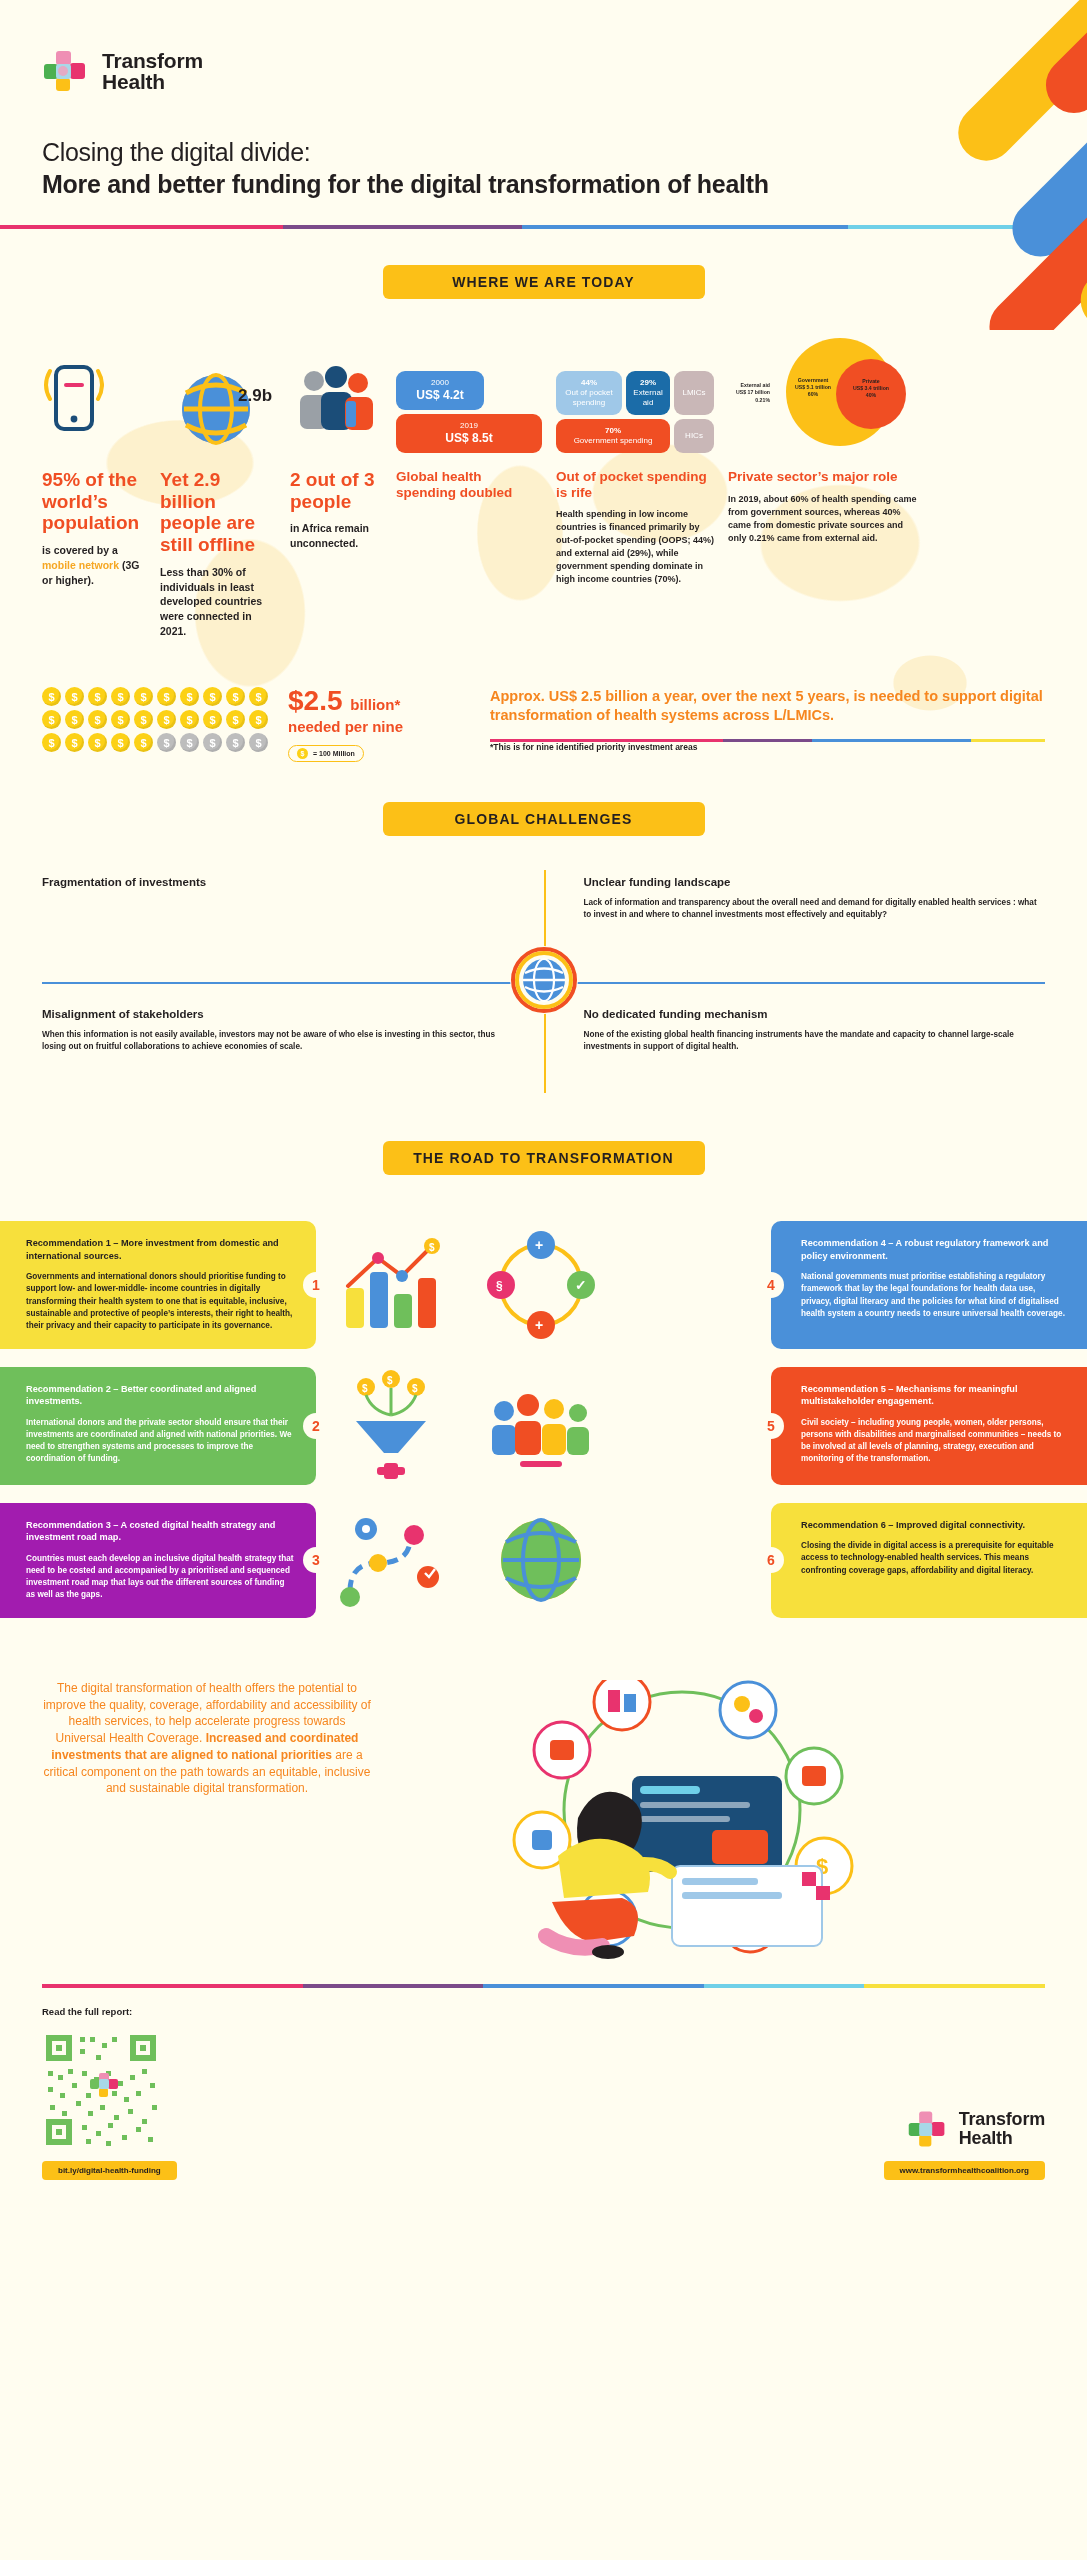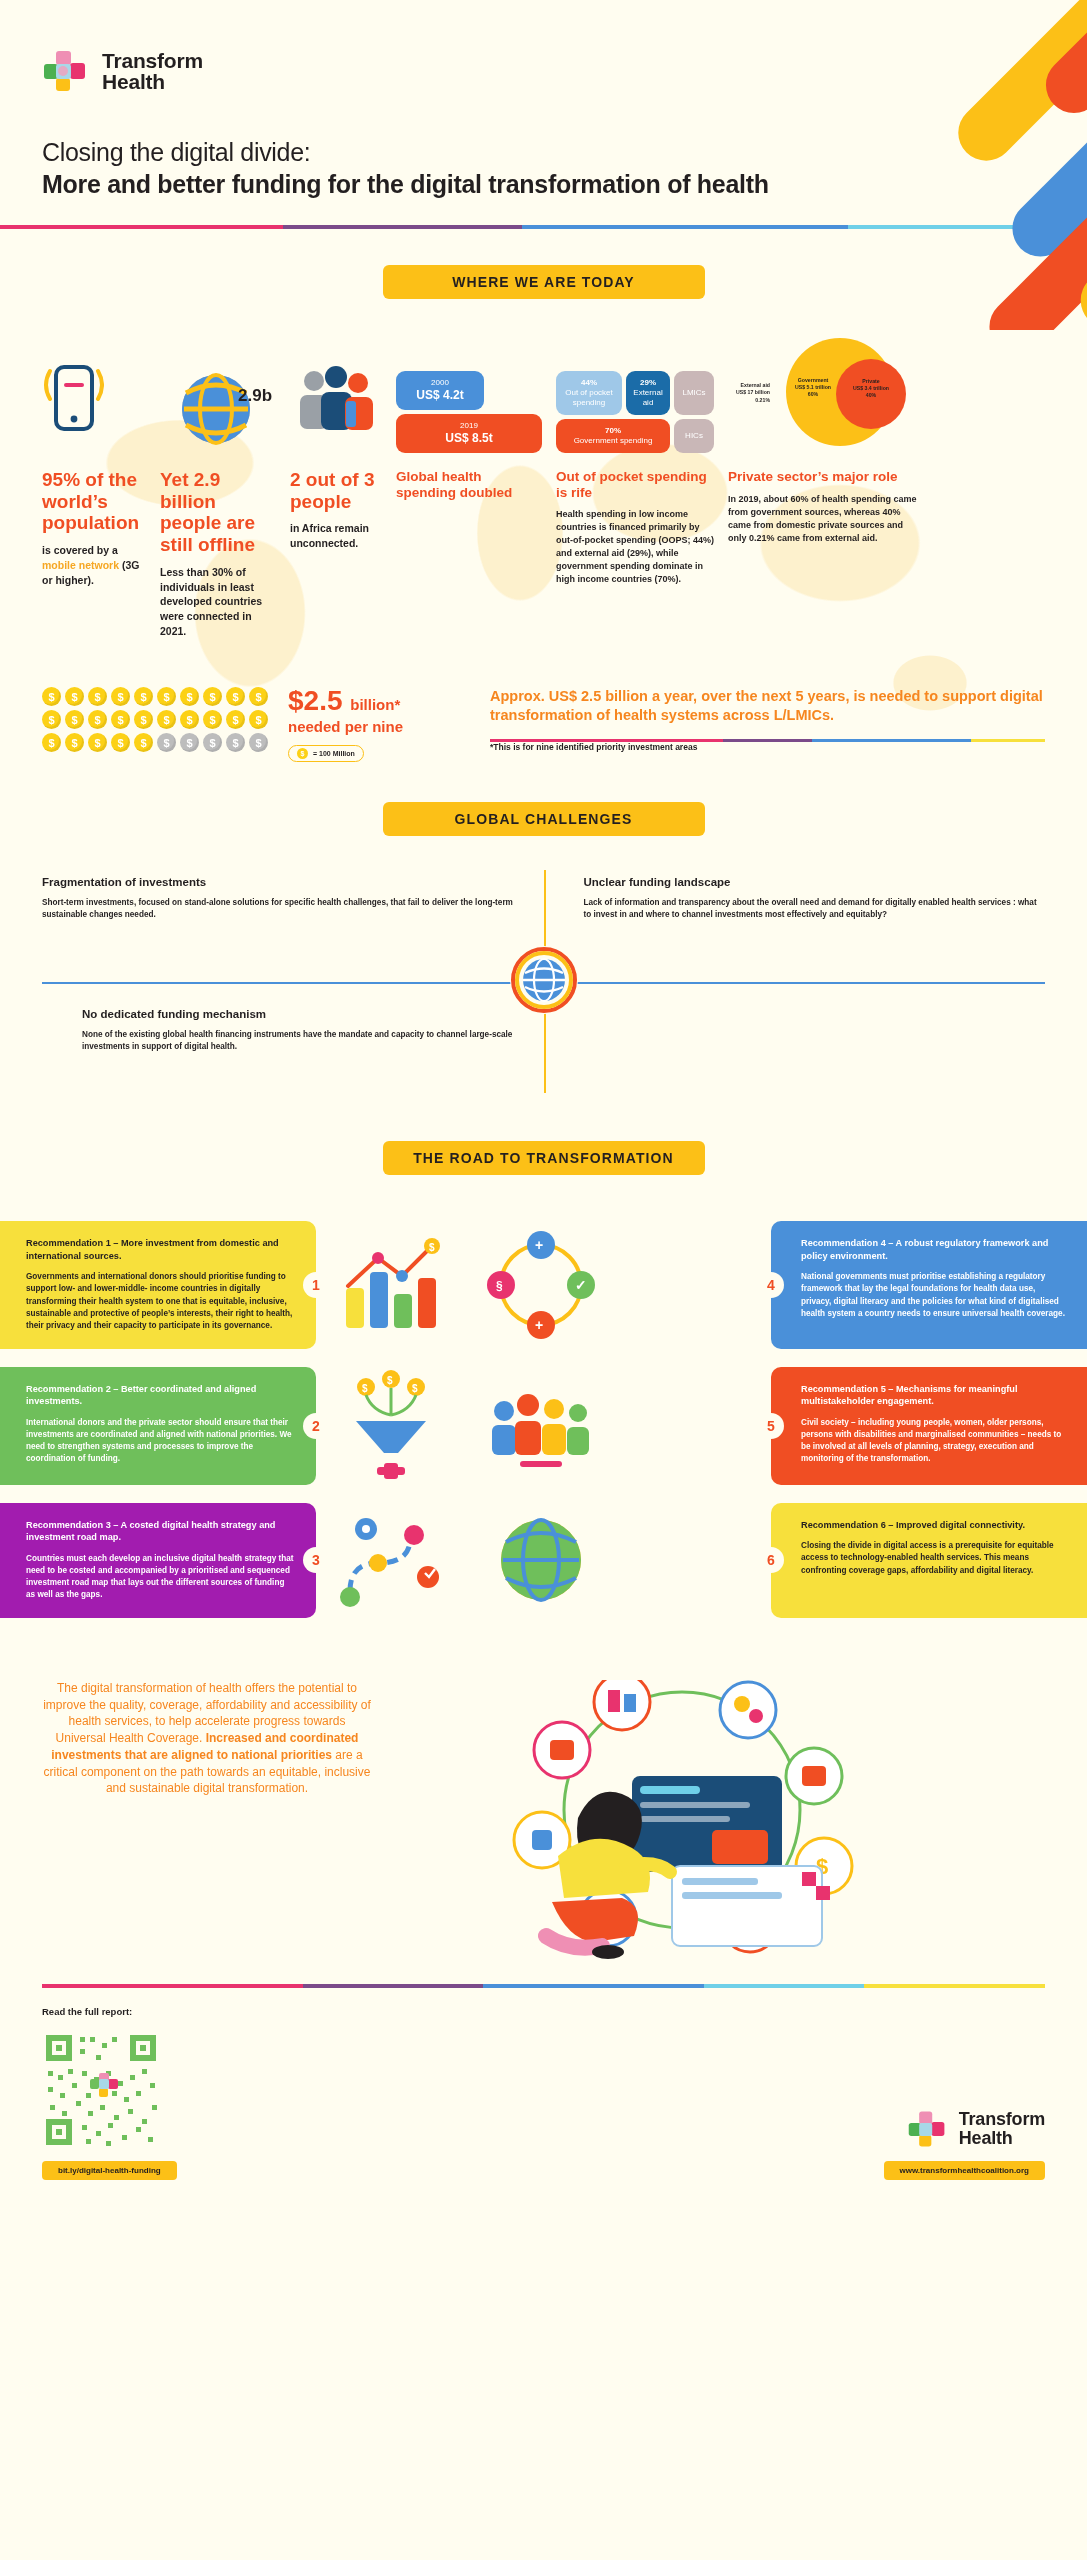--- a/index.html
+++ b/index.html
@@ -394,25 +394,28 @@
         <circle cx="37" cy="37" r="21" fill="#4A90D9"></circle>
         <path d="M18 30 q19 -9 38 0" stroke="#fff" stroke-width="2.4" fill="none"></path>
         <path d="M16 37 h42" stroke="#fff" stroke-width="2.4" fill="none"></path>
         <path d="M18 44 q19 9 38 0" stroke="#fff" stroke-width="2.4" fill="none"></path>
         <ellipse cx="37" cy="37" rx="10" ry="21" stroke="#fff" stroke-width="2.2" fill="none"></ellipse>
       </svg>
     </div>
     <div class="ch-grid">
       <div class="ch">
         <h4>Fragmentation of investments</h4>
-        <p>Short-term investments, focused on stand-alone solutions for specific health challenges, that fail to deliver the long-term sustainable changes needed.</p>
       </div>
       <div class="ch right">
         <h4>Unclear funding landscape</h4>
         <p>Lack of information and transparency about the overall need and demand for digitally enabled health services :  what to invest in and where to channel investments most effectively and equitably?</p>
+      </div>
+      <div class="ch" style="padding-top:60px;">
+        <h4>Misalignment of stakeholders</h4>
+        <p>When this information is not easily available, investors may not be aware of who else is investing in this sector, thus losing out on fruitful collaborations to achieve economies of scale.</p>
       </div>
       <div class="ch right" style="padding-top:60px;">
         <h4>No dedicated funding mechanism</h4>
         <p>None of the existing global health financing instruments have the mandate and capacity to channel large-scale investments in support of digital health.</p>
       </div>
     </div>
   </div>
 
   <div style="padding:40px 0 0 0;" class="pill-wrap">
     <div class="pill">THE ROAD TO TRANSFORMATION</div>

